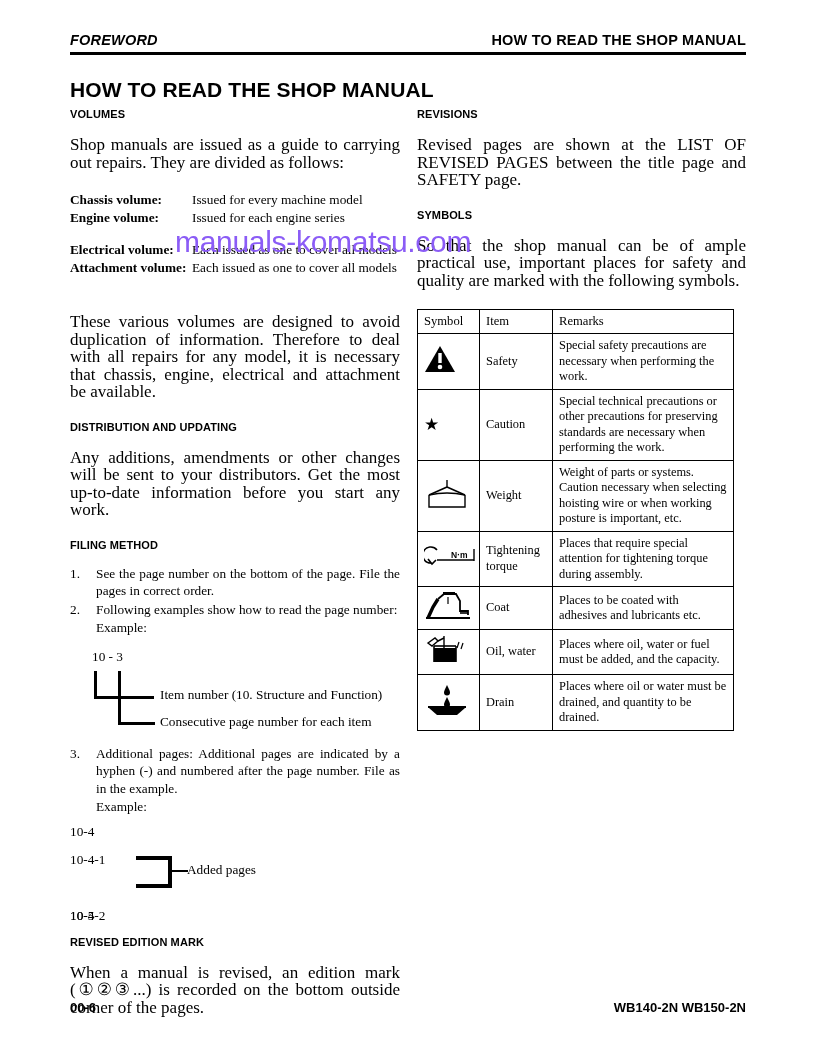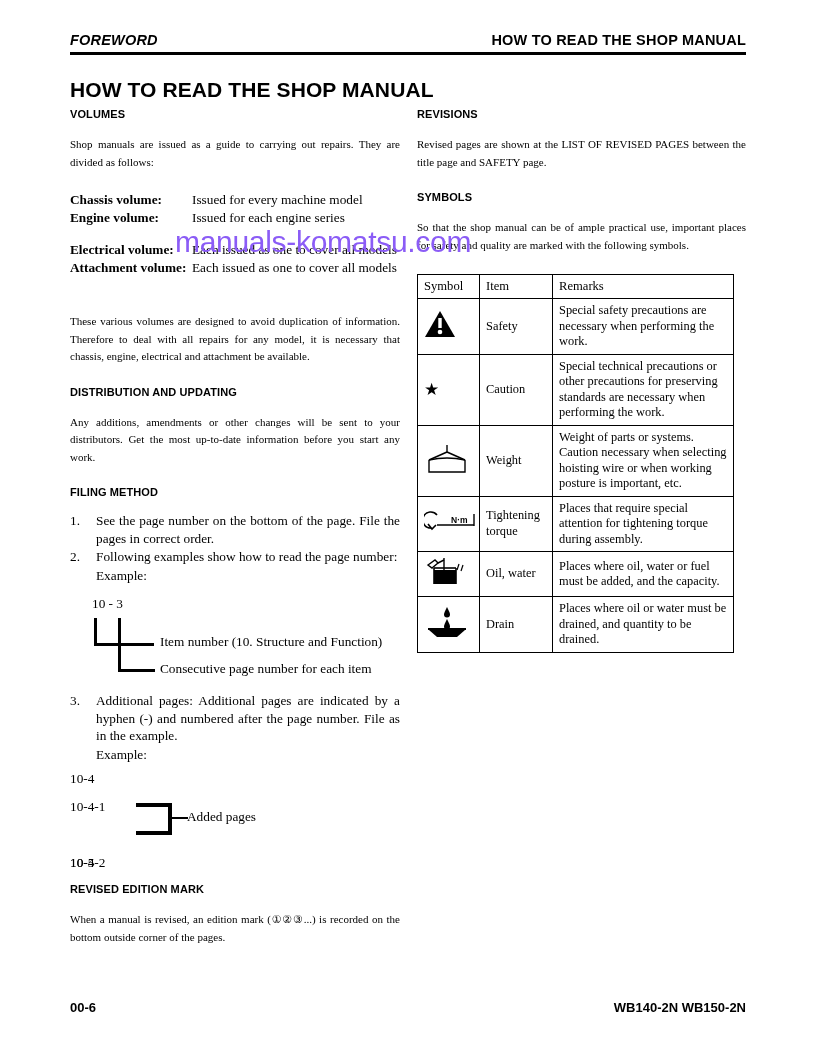--- a/index.html
+++ b/index.html
@@ -70,21 +70,21 @@
     font-family: "Liberation Sans", sans-serif;
     font-weight: bold;
     font-size: 11px;
     margin: 0 0 14px 0;
     letter-spacing: 0.1px;
   }
   .gap-lg { height: 20px; }
 
   p.body {
     margin: 16px 0 0 0;
-    font-size: 11px;
+    font-size: 17px;
     line-height: 17.5px;
     text-align: justify;
   }
 
   
   .vol-table { font-size: 13.3px; line-height: 18px; }
   .vol-row { display: flex; }
   .vol-term { font-weight: bold; width: 122px; flex: none; }
   .vol-term.wide { width: 122px; }
   .vol-def { flex: 1; }
@@ -374,20 +374,36 @@
                 <line x1="13" y1="15" x2="50" y2="15" stroke="#000" stroke-width="1.6"></line>
                 <line x1="50" y1="4" x2="50" y2="16" stroke="#000" stroke-width="1.4"></line>
                 <text x="27" y="13" font-family="Liberation Sans, sans-serif" font-size="8.5" font-weight="bold" fill="#000">N·m</text>
               </svg>
             </span>
           </td>
           <td class="item-cell">Tightening torque</td>
           <td class="rem-cell">Places that require special attention for tightening torque during assembly.</td>
         </tr>
 
+        <tr>
+          <td class="sym-cell">
+            <span class="sym-wrap">
+              <svg width="48" height="30" viewBox="0 0 48 30">
+                <path d="M14 8 L20 3 L32 3 L36 10 L36 20 L44 20 L44 24" stroke="#000" stroke-width="1.8" fill="none"></path>
+                <rect x="19" y="1" width="12" height="3" fill="#000"></rect>
+                <path d="M14 8 L9 16 L4 27" stroke="#000" stroke-width="3.4" fill="none"></path>
+                <line x1="2" y1="27" x2="46" y2="27" stroke="#000" stroke-width="1.8"></line>
+                <line x1="36" y1="22" x2="44" y2="22" stroke="#000" stroke-width="1.6"></line>
+                <line x1="24" y1="6" x2="24" y2="13" stroke="#000" stroke-width="1.2"></line>
+              </svg>
+            </span>
+          </td>
+          <td class="item-cell">Coat</td>
+          <td class="rem-cell">Places to be coated with adhesives and lubricants etc.</td>
+        </tr>
 
         <tr>
           <td class="sym-cell">
             <span class="sym-wrap">
               <svg width="44" height="32" viewBox="0 0 44 32">
                 <path d="M4 9 L11 4 L14 7 L8 12 Z" stroke="#000" stroke-width="1.4" fill="none"></path>
                 <line x1="14" y1="7" x2="20" y2="4" stroke="#000" stroke-width="1.4"></line>
                 <line x1="20" y1="2" x2="20" y2="14" stroke="#000" stroke-width="1.4"></line>
                 <rect x="10" y="14" width="22" height="14" fill="#000"></rect>
                 <line x1="10" y1="12" x2="32" y2="12" stroke="#000" stroke-width="1.6"></line>

